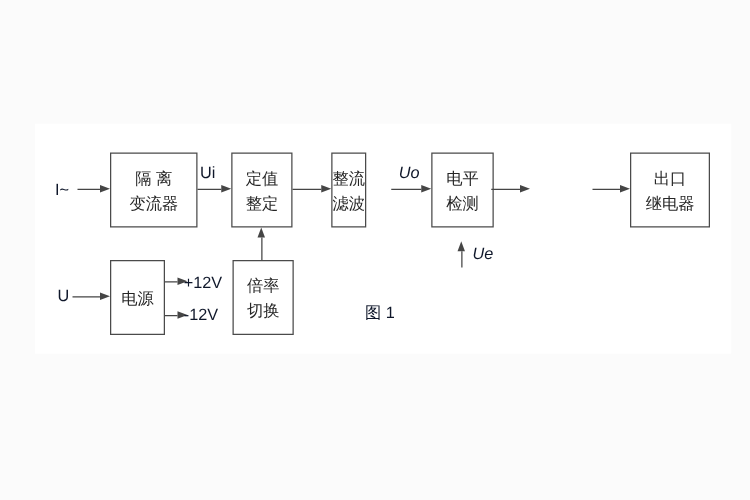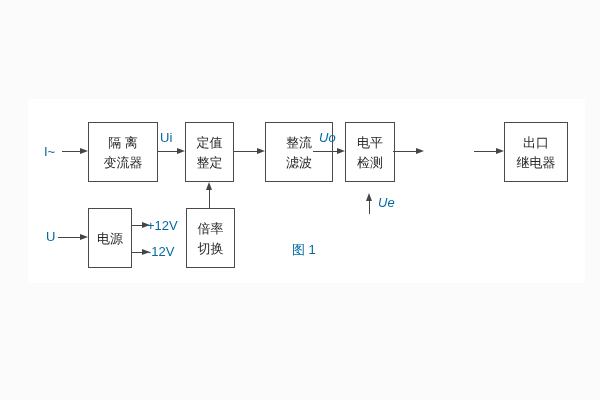--- a/index.html
+++ b/index.html
@@ -16,21 +16,21 @@
     border:1px solid #4a4a4a;
     background:#ffffff;
     display:flex;flex-direction:column;align-items:center;justify-content:center;
     gap:7px;
     font-size:13px;line-height:13px;color:#262626;
     box-sizing:border-box;
     white-space:nowrap;
   }
   #b-isolation{left:88px;top:122px;width:70px;height:60px;}
   #b-setting{left:185px;top:122px;width:49px;height:60px;}
-  #b-rectify{left:265px;top:122px;width:68px;height:60px;}
+  #b-rectify{left:265px;top:122px;width:28px;height:60px;}
   #b-level{left:345px;top:122px;width:50px;height:60px;}
   #b-drive{left:424px;top:122px;width:50px;height:60px;}
   #b-relay{left:504px;top:122px;width:64px;height:60px;}
   #b-power{left:88px;top:208px;width:44px;height:60px;text-align:center;}
   #b-ratio{left:186px;top:208px;width:49px;height:60px;}
   #b-ref{left:334px;top:219px;width:80px;height:33px;}
 
   .hl{position:absolute;height:1px;background:#454545;}
   .hl::after{
     content:'';position:absolute;right:-8px;top:-3px;width:0;height:0;
@@ -49,21 +49,21 @@
 
   .vl{position:absolute;width:1px;background:#454545;}
   .vl::after{
     content:'';position:absolute;top:-8px;left:-3px;width:0;height:0;
     border-bottom:8px solid #454545;
     border-left:3.5px solid transparent;border-right:3.5px solid transparent;
   }
   #a-ratio-up{left:209px;top:190px;height:18px;}
   #a-ue{left:369px;top:201px;height:13px;}
 
-  .lbl{position:absolute;font-size:13px;line-height:14px;color:#0369a1;white-space:nowrap;}
+  .lbl{position:absolute;font-size:13px;line-height:14px;color:#0f172a;white-space:nowrap;}
   #l-i{left:44px;top:145px;}
   #l-u{left:46px;top:230px;}
   #l-ui{left:160px;top:131px;}
   #l-uo{left:319px;top:131px;font-style:italic;}
   #l-ue{left:378px;top:196px;font-style:italic;}
   #l-p12{left:147px;top:219px;}
   #l-m12{left:147px;top:245px;}
   #l-fig{left:292px;top:243px;}
 </style>
 </head>

